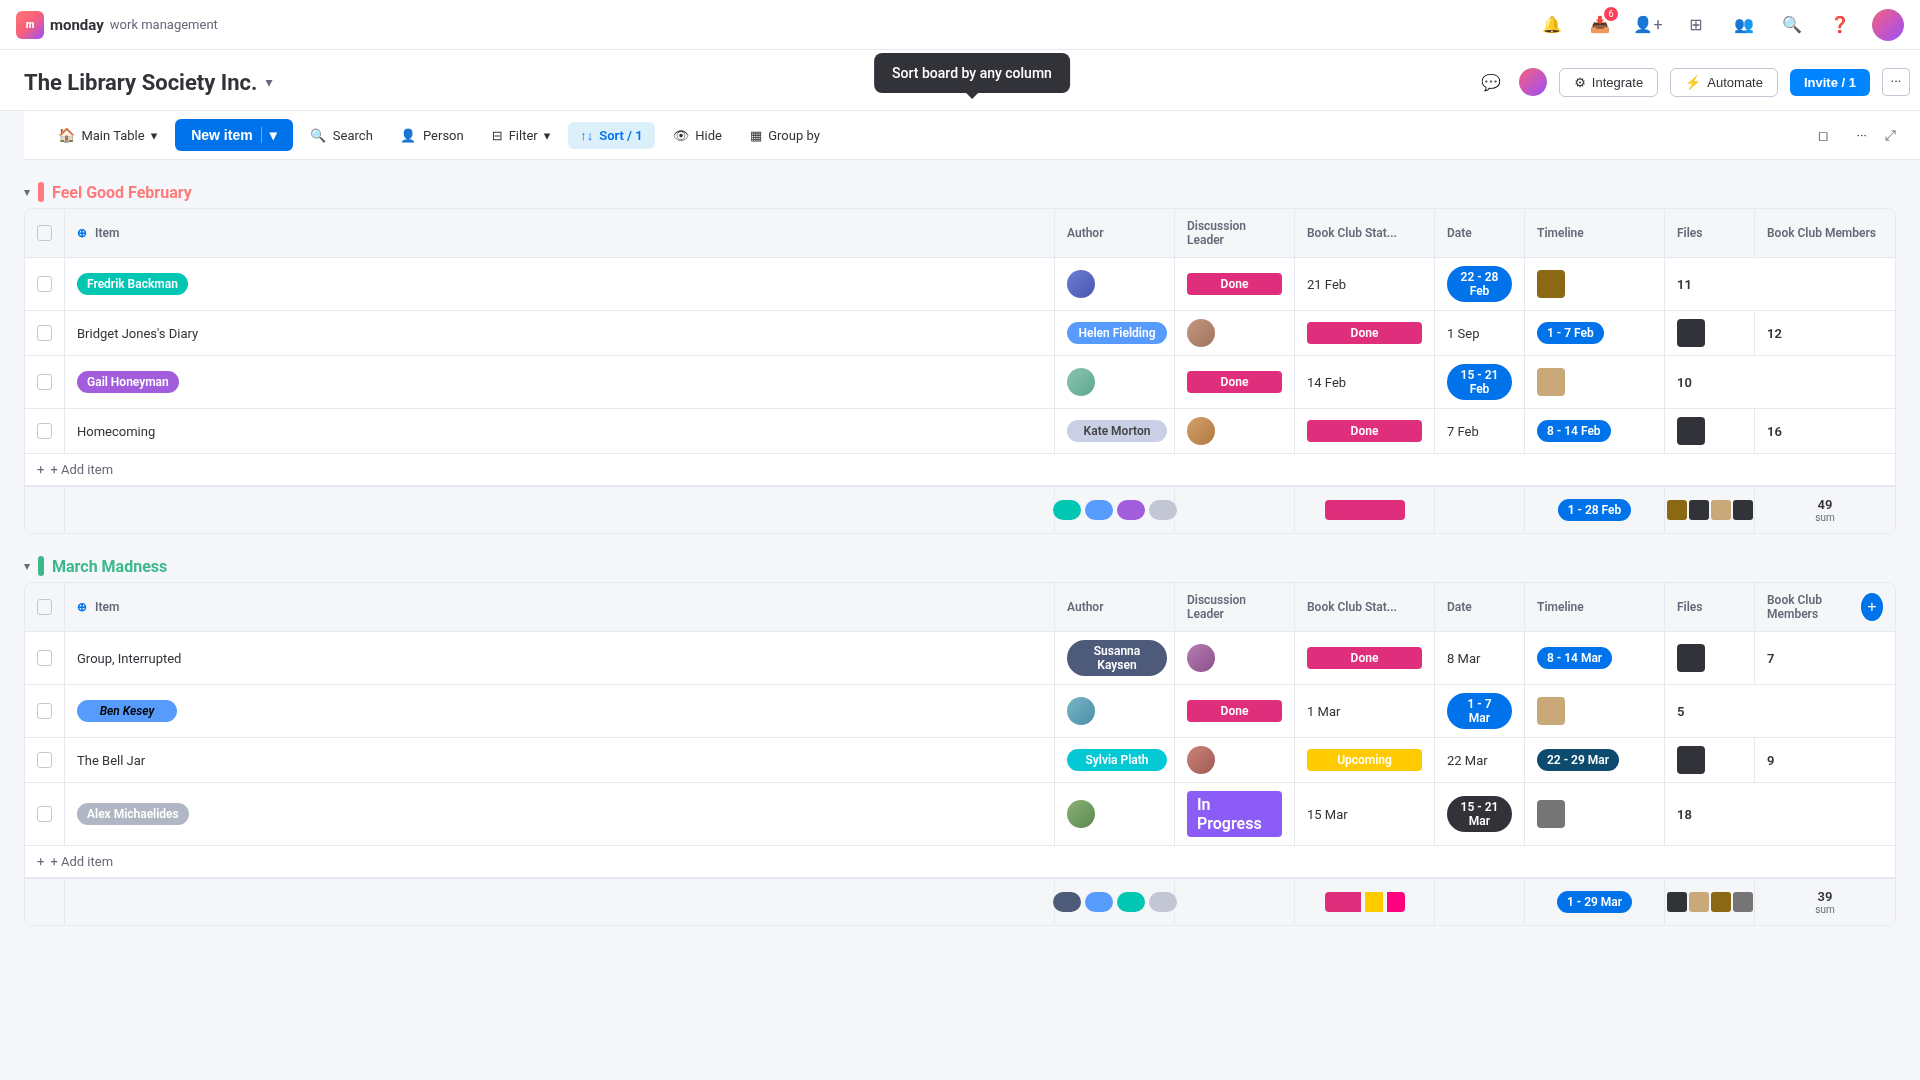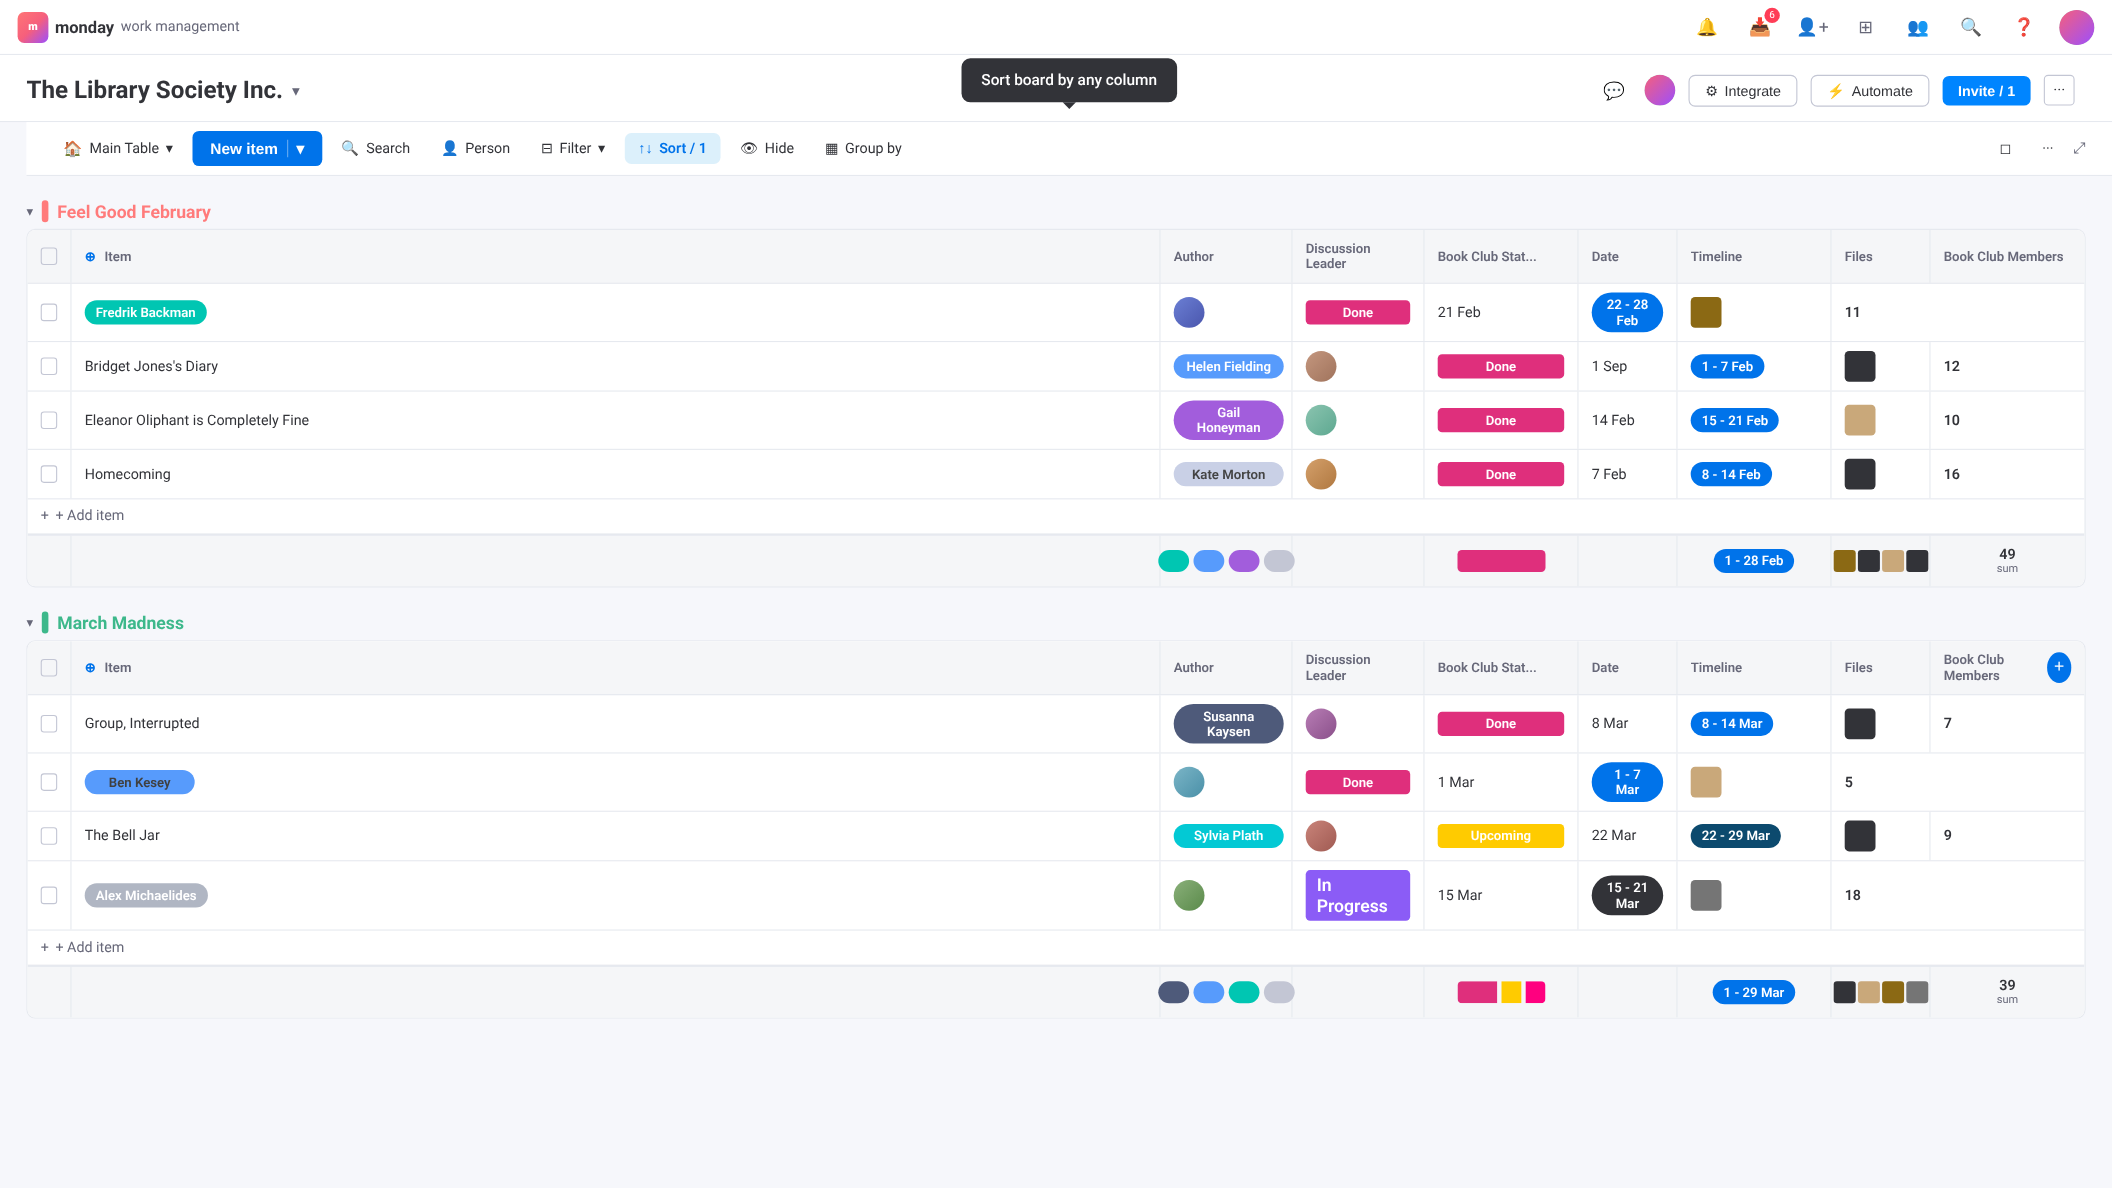--- a/index.html
+++ b/index.html
@@ -10,21 +10,21 @@
     .logo-area { display: flex; align-items: center; gap: 6px; font-weight: 700; font-size: 16px; color: #323338; }
     .logo-icon { width: 28px; height: 28px; background: linear-gradient(135deg, #ff7575, #f65f7c, #9c4ffd); border-radius: 6px; display: flex; align-items: center; justify-content: center; color: white; font-size: 10px; font-weight: 900; }
     .nav-spacer { flex: 1; }
     .nav-icons { display: flex; align-items: center; gap: 16px; }
     .nav-icon-btn { width: 32px; height: 32px; border-radius: 50%; display: flex; align-items: center; justify-content: center; cursor: pointer; color: #676879; font-size: 16px; position: relative; }
     .badge { position: absolute; top: -2px; right: -2px; background: #ff3d57; color: white; font-size: 9px; border-radius: 50%; width: 14px; height: 14px; display: flex; align-items: center; justify-content: center; }
     .avatar { width: 32px; height: 32px; border-radius: 50%; background: #c5c8d0; display: flex; align-items: center; justify-content: center; overflow: hidden; cursor: pointer; }
     .avatar-img { width: 100%; height: 100%; background: linear-gradient(135deg, #f65f7c, #9c4ffd); border-radius: 50%; }
 
     
-    .workspace-header { background: #fff; padding: 16px 34px 0 24px; border-bottom: 1px solid #e6e9ef; }
+    .workspace-header { background: #fff; padding: 16px 10px 0 24px; border-bottom: 1px solid #e6e9ef; }
     .workspace-title-row { display: flex; align-items: center; gap: 8px; margin-bottom: 12px; }
     .workspace-title { font-size: 22px; font-weight: 700; color: #323338; }
     .workspace-chevron { color: #676879; font-size: 14px; cursor: pointer; }
     .workspace-actions { display: flex; align-items: center; gap: 12px; margin-left: auto; }
     .btn-integrate { display: flex; align-items: center; gap: 6px; padding: 6px 14px; border: 1px solid #c3c6d4; border-radius: 6px; background: white; cursor: pointer; color: #323338; font-size: 13px; }
     .btn-automate { display: flex; align-items: center; gap: 6px; padding: 6px 14px; border: 1px solid #c3c6d4; border-radius: 6px; background: white; cursor: pointer; color: #323338; font-size: 13px; }
     .btn-invite { padding: 6px 14px; border-radius: 6px; background: #0085ff; color: white; border: none; cursor: pointer; font-size: 13px; font-weight: 600; }
     .more-btn { width: 28px; height: 28px; border-radius: 4px; border: 1px solid #c3c6d4; background: white; display: flex; align-items: center; justify-content: center; cursor: pointer; }
 
     
@@ -330,24 +330,20 @@
         <div class="td">
             <span class="members-count">12</span>
           </div>
       </div>
 
       <div class="table-row grid-cols">
         <div class="td">
             <div class="check-box"></div>
           </div>
         <div class="td">
-          <span class="item-name">Eleanor Oliphant is Completely Fine</span>
-          <span class="add-icon">⊕</span>
-        </div>
-        <div class="td">
           <div class="author-chip author-purple">Gail Honeyman</div>
         </div>
         <div class="td">
           <div class="discussion-avatar avatar-3"></div>
         </div>
         <div class="td">
           <div class="status-done">Done</div>
         </div>
         <div class="td">
             <span class="date-text">14 Feb</span>
@@ -492,21 +488,21 @@
         <div class="td">
             <span class="members-count">7</span>
           </div>
       </div>
 
       <div class="table-row grid-cols">
         <div class="td">
             <div class="check-box"></div>
           </div>
         <div class="td">
-          <div class="author-chip" style="background:#579bfc;color:#404040;">Ben Kesey</div>
+          <div class="author-chip" style="background:#579bfc;color:#000000;font-style:italic;">Ben Kesey</div>
         </div>
         <div class="td">
           <div class="discussion-avatar avatar-6"></div>
         </div>
         <div class="td">
           <div class="status-done">Done</div>
         </div>
         <div class="td">
             <span class="date-text">1 Mar</span>
           </div>

